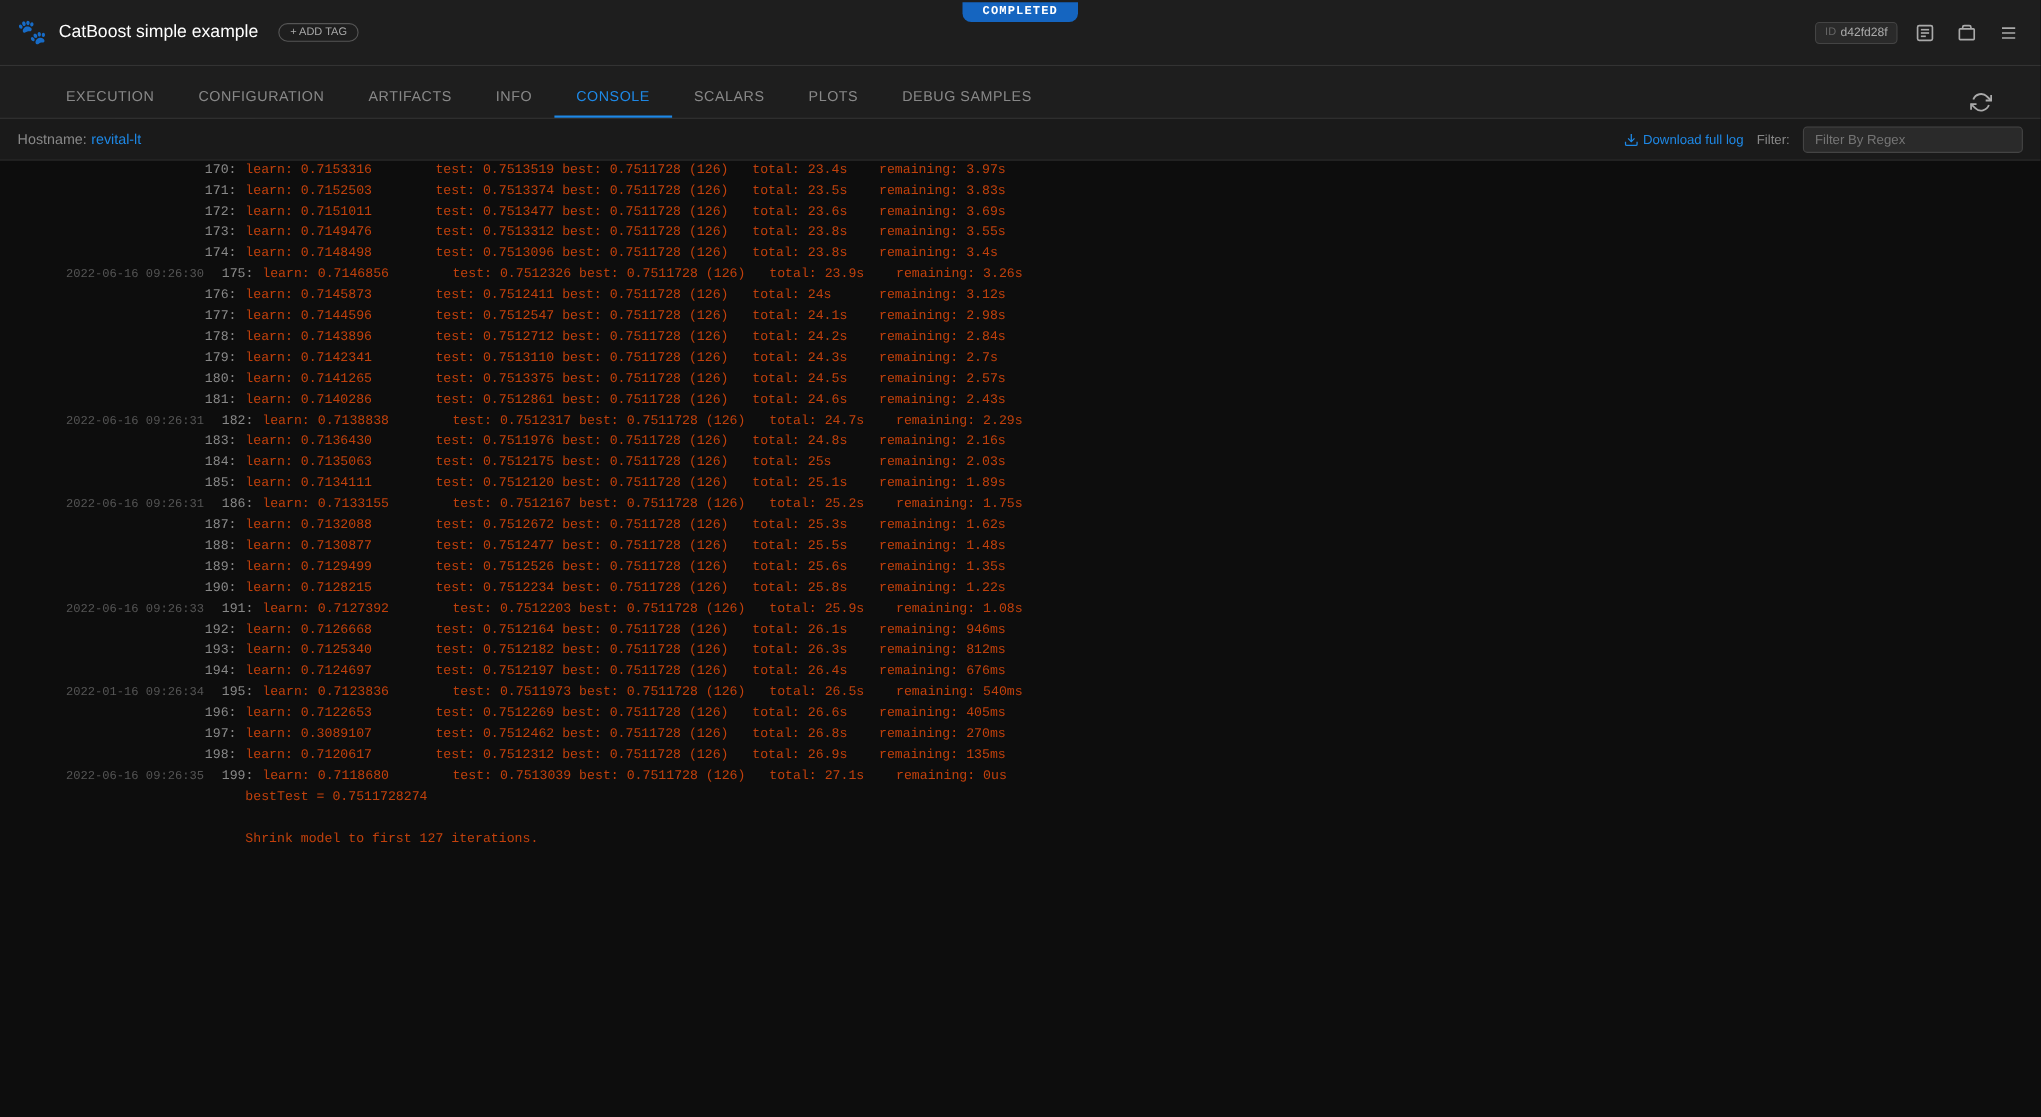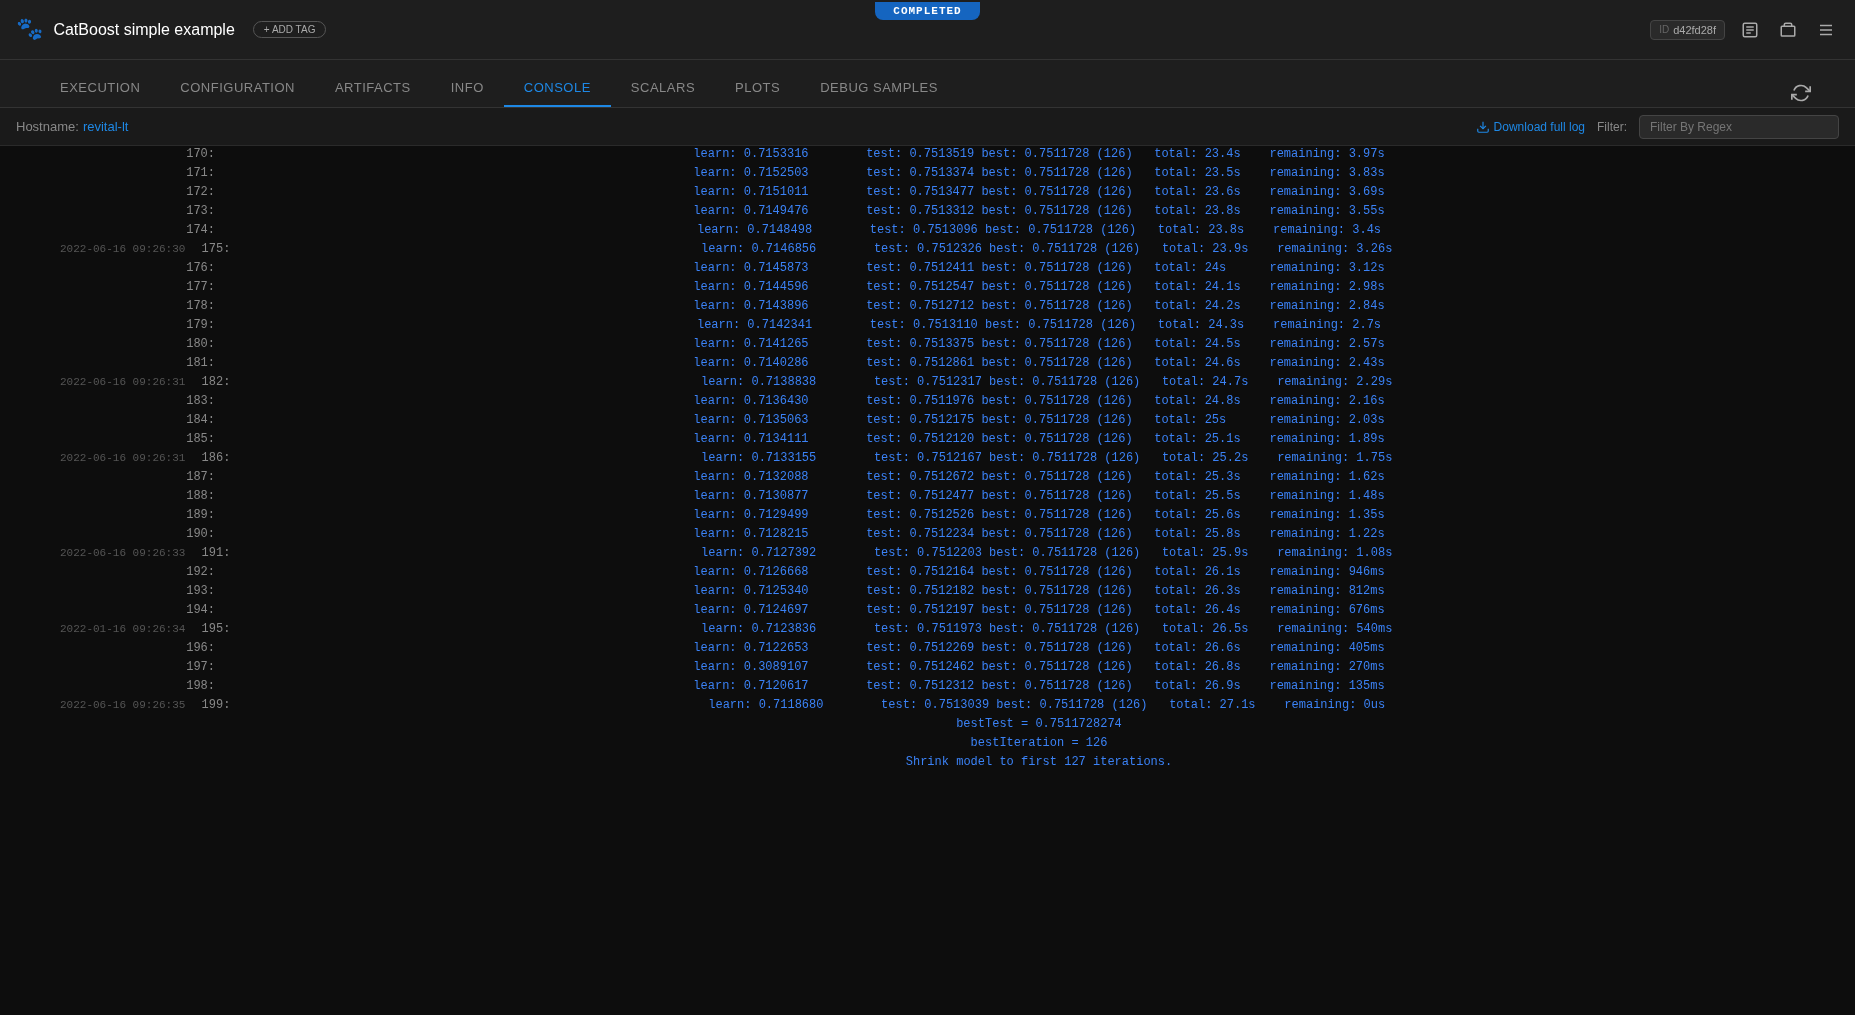--- a/index.html
+++ b/index.html
@@ -91,21 +91,21 @@
     .log-row { display: flex; align-items: baseline; min-height: 19px; margin-left: 48px; }
     .log-timestamp {
       color: #555; font-size: 11px; min-width: 130px; padding: 1px 8px 1px 12px;
       flex-shrink: 0; white-space: nowrap;
     }
     .log-line-num {
       color: #888; min-width: 45px; flex-shrink: 0; text-align: right;
       padding-right: 8px;
     }
     .log-content {
-      color: #3b82f6; flex: 1; white-space: pre; padding: 1px 0; text-align: center;
+      color: #c2410c; flex: 1; white-space: pre; padding: 1px 0;
     }
   </style>
 </head>
 <body>
 
 <div class="status-bar">
   <div class="status-badge">COMPLETED</div>
 </div>
 
 <div class="header">
@@ -336,21 +336,20 @@
         <span class="log-content">learn: 0.7118680	test: 0.7513039 best: 0.7511728 (126)	total: 27.1s	remaining: 0us</span>
       </div>
       <div class="log-row">
         <span class="log-timestamp"></span>
         <span class="log-line-num"></span>
         <span class="log-content">bestTest = 0.7511728274</span>
       </div>
       <div class="log-row">
         <span class="log-timestamp"></span>
         <span class="log-line-num"></span>
-        <span class="log-content">bestIteration = 126</span>
       </div>
       <div class="log-row">
         <span class="log-timestamp"></span>
         <span class="log-line-num"></span>
         <span class="log-content">Shrink model to first 127 iterations.</span>
       </div>
     </div>
 </div>
 
 </body></html>

